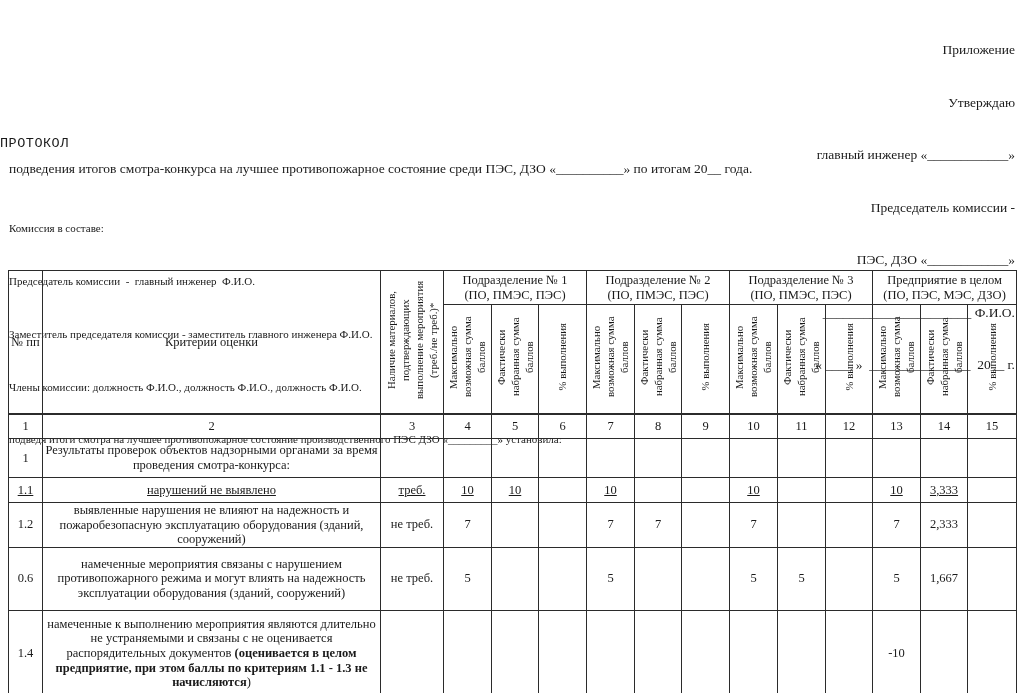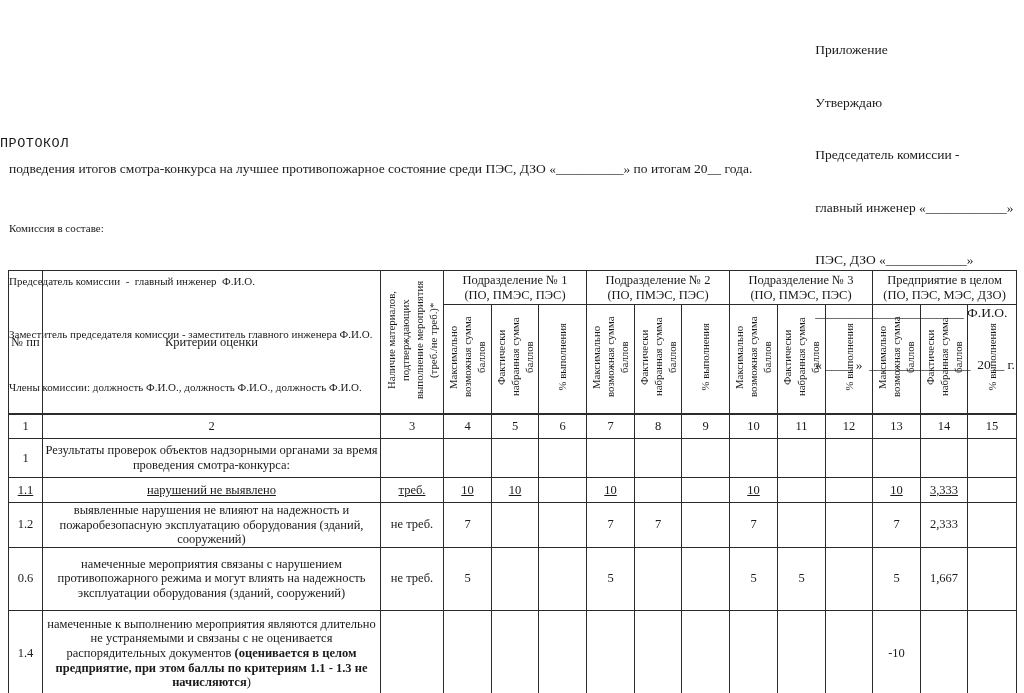--- a/index.html
+++ b/index.html
@@ -2,21 +2,21 @@
 <html><head>
 <meta charset="utf-8">
 <style>
   html, body { margin: 0; padding: 0; background: #ffffff; }
   body {
     width: 1024px; height: 693px; overflow: hidden; position: relative;
     font-family: "Liberation Serif", "DejaVu Serif", serif;
     color: #1a1a1a;
   }
   .approval {
-    position: absolute; top: 6px; right: 9px; text-align: left;
+    position: absolute; top: 6px; right: 9px; text-align: right;
     font-size: 13.5px; line-height: 17.5px; white-space: pre-wrap;
   }
   .doc-title {
     position: absolute; top: 136px; left: 0; width: 100%;
     text-align: left; font-size: 13.5px; letter-spacing: .5px; font-family: Liberation Mono, monospace;
   }
   .doc-subtitle {
     position: absolute; top: 161px; left: 9px; width: 1008px;
     font-size: 13.5px; white-space: pre-wrap;
   }
@@ -54,35 +54,36 @@
   tr.r12 td { height: 42px; }
   tr.r13 td { height: 62px; }
   tr.r14 td { height: 85px; }
 </style>
 </head>
 <body>
 
 <div class="approval">
   <div>Приложение</div>
   <div>Утверждаю</div>
+  <div>главный инженер «____________»</div>
   <div>Председатель комиссии -</div>
-  <div>главный инженер «____________»</div>
   <div>ПЭС, ДЗО «____________»</div>
   <div>______________________ Ф.И.О.</div>
   <div>« ____ »  _______________  20__ г.</div>
 </div>
 
 <div class="doc-title">ПРОТОКОЛ</div>
 <div class="doc-subtitle">подведения итогов смотра-конкурса на лучшее противопожарное состояние среди ПЭС, ДЗО «__________» по итогам 20__ года.</div>
 
 <div class="commission">
   <div>Комиссия в составе:</div>
   <div>Председатель комиссии  -  главный инженер  Ф.И.О.</div>
   <div>Заместитель председателя комиссии - заместитель главного инженера Ф.И.О.</div>
   <div>Члены комиссии: должность Ф.И.О., должность Ф.И.О., должность Ф.И.О.</div>
+  <div>подведя итоги смотра на лучшее противопожарное состояние производственного ПЭС ДЗО «_________» установила:</div>
 </div>
 
 <table class="protocol">
   <colgroup>
     <col style="width:34px">
       <col style="width:338px">
       <col style="width:63px">
     <col style="width:48px">
       <col style="width:47px">
       <col style="width:48px">

